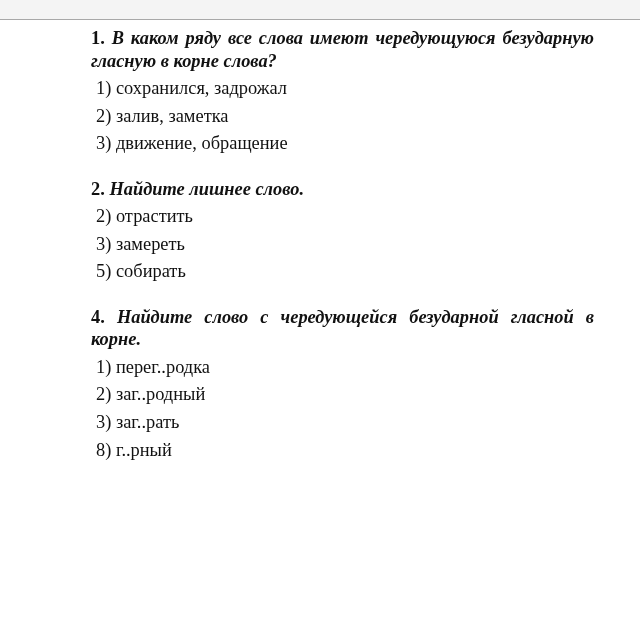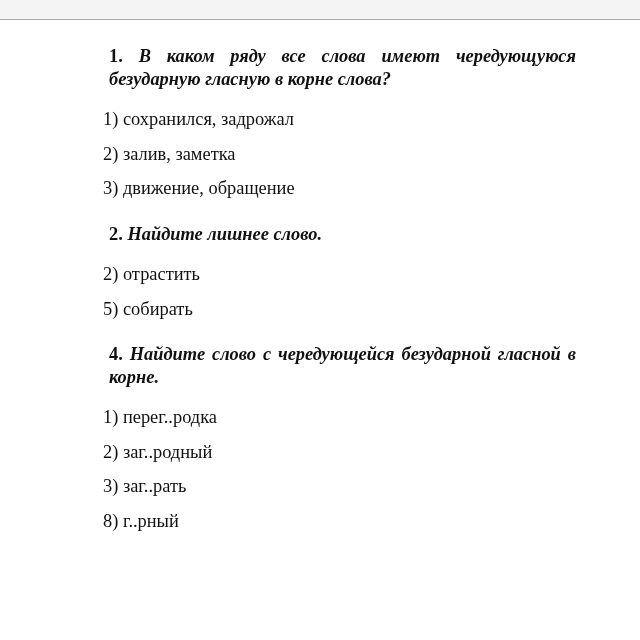--- a/index.html
+++ b/index.html
@@ -27,52 +27,53 @@
       font-size: 18.4px;
       line-height: 22.6px;
       color: #111111;
     }
     .question {
       margin: 0 0 22.6px 0;
     }
     .q-title {
       text-align: justify;
       text-align-last: left;
-      margin: 18px;
+      margin: 0;
     }
     .q-num {
       font-weight: bold;
       font-style: normal;
     }
     .q-text {
       font-weight: bold;
       font-style: italic;
     }
     .option {
-      margin: 12px;
+      margin: 5px;
       white-space: nowrap;
     }
   </style>
 </head>
 <body>
 
 <div class="topbar"></div>
 
 <div class="page">
 
   <div class="question">
     <p class="q-title"><span class="q-num">1.</span> <span class="q-text">В каком ряду все слова имеют  чередующуюся безударную гласную в корне слова?</span></p>
     <p class="option">1) сохранился, задрожал</p>
     <p class="option">2) залив, заметка</p>
     <p class="option">3) движение, обращение</p>
   </div>
 
   <div class="question">
     <p class="q-title"><span class="q-num">2.</span> <span class="q-text">Найдите лишнее слово.</span></p>
     <p class="option">2) отрастить</p>
+    <p class="option">3) замереть</p>
     <p class="option">5) собирать</p>
   </div>
 
 
   <div class="question">
     <p class="q-title"><span class="q-num">4.</span> <span class="q-text">Найдите слово с чередующейся безударной гласной в корне.</span></p>
     <p class="option">1) перег..родка</p>
     <p class="option">2) заг..родный</p>
     <p class="option">3) заг..рать</p>
     <p class="option">8) г..рный</p>

